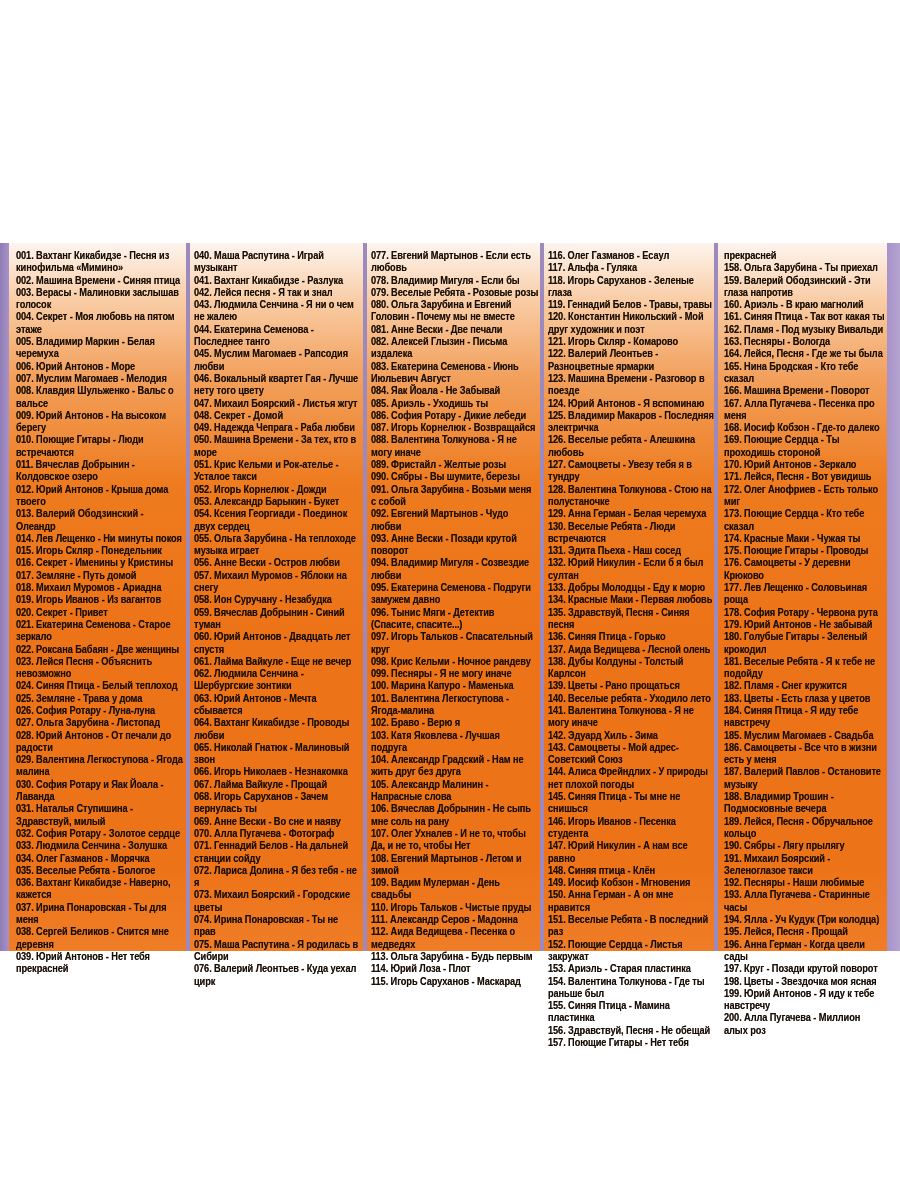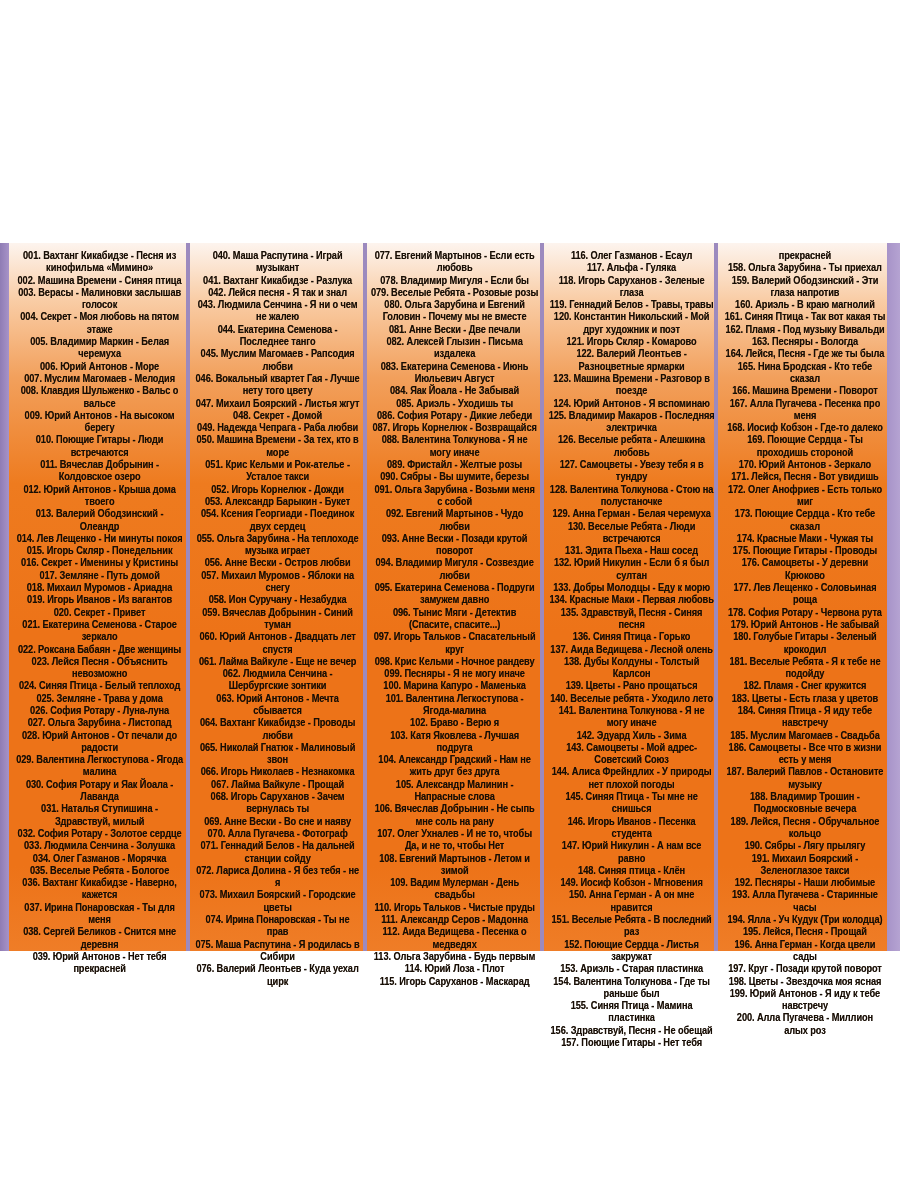--- a/index.html
+++ b/index.html
@@ -11,21 +11,20 @@
   .panel{
     position:absolute;left:0;top:243px;width:900px;height:708px;
     background:linear-gradient(180deg,
       #fdf4ee 0%,
       #f9cda6 8%,
       #f2a05c 19%,
       #ee7b1f 34%,
       #ed7318 55%,
       #ed7318 88%,
       #ef7d27 100%);
-    text-align:center;
   }
   .strip{
     position:absolute;top:0;bottom:0;
     background:#9c8abe;
   }
   .strip.s-left{left:0;width:9px;background:linear-gradient(90deg,#8f7cb4,#a793c8);}
   .strip.s-right{left:887px;width:13px;background:linear-gradient(90deg,#a793c8,#b5a3d2);}
   .strip.s-1{left:186px;width:4px;}
   .strip.s-2{left:363px;width:4px;}
   .strip.s-3{left:540px;width:4px;}

